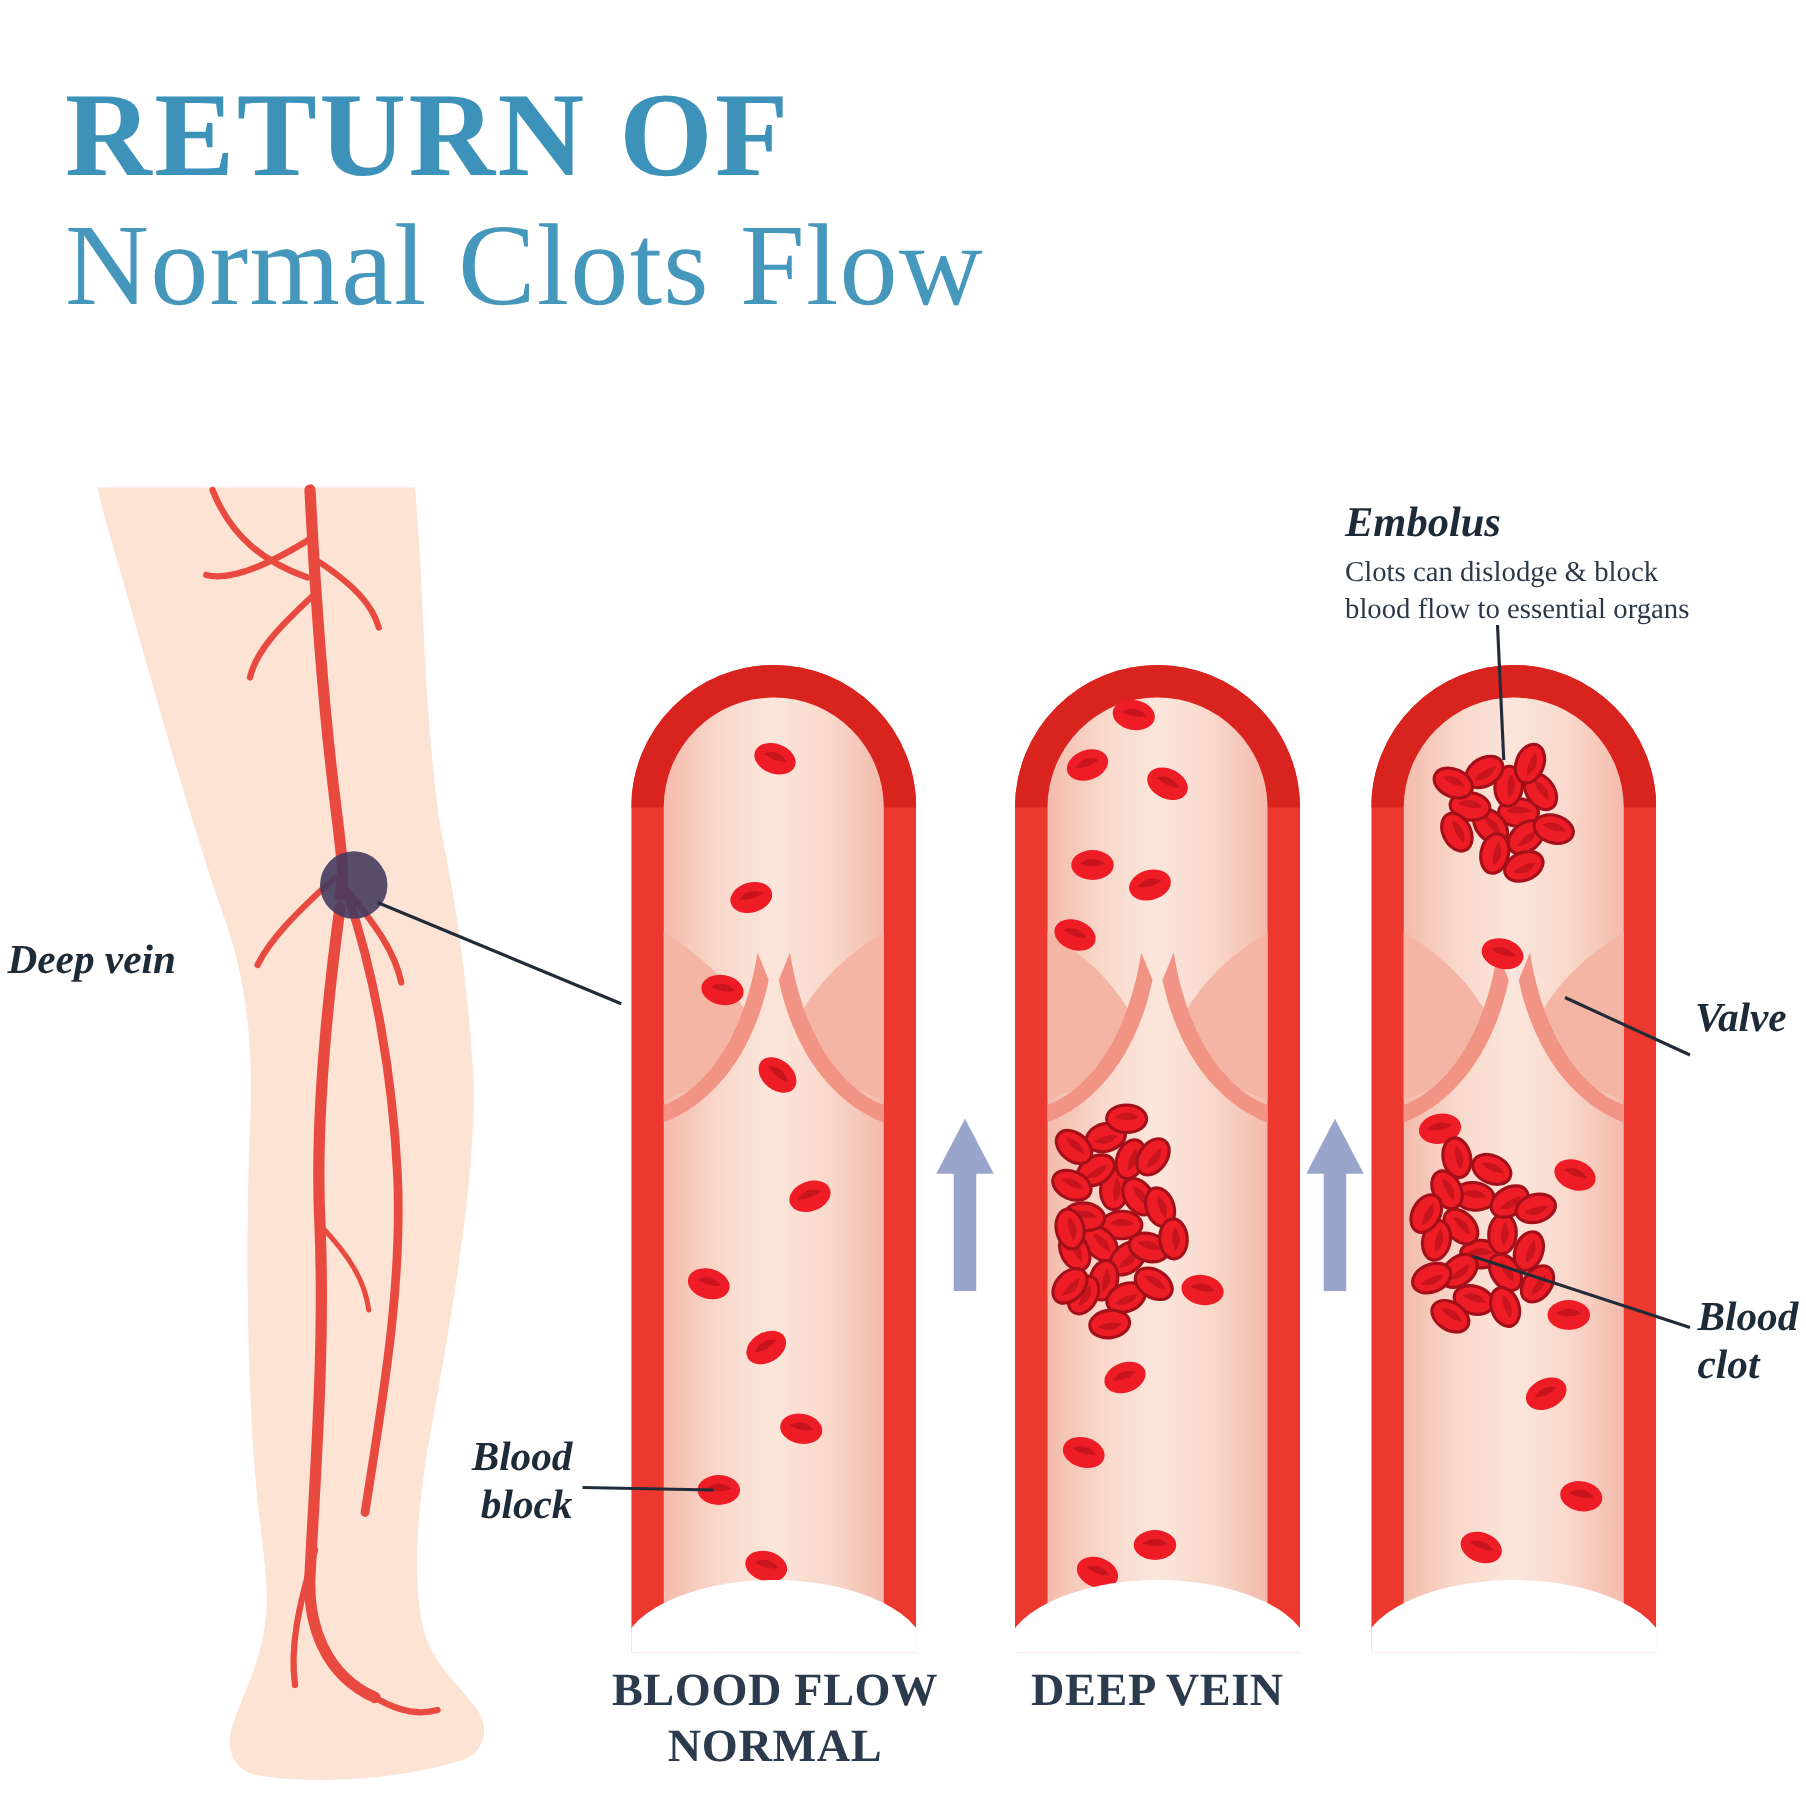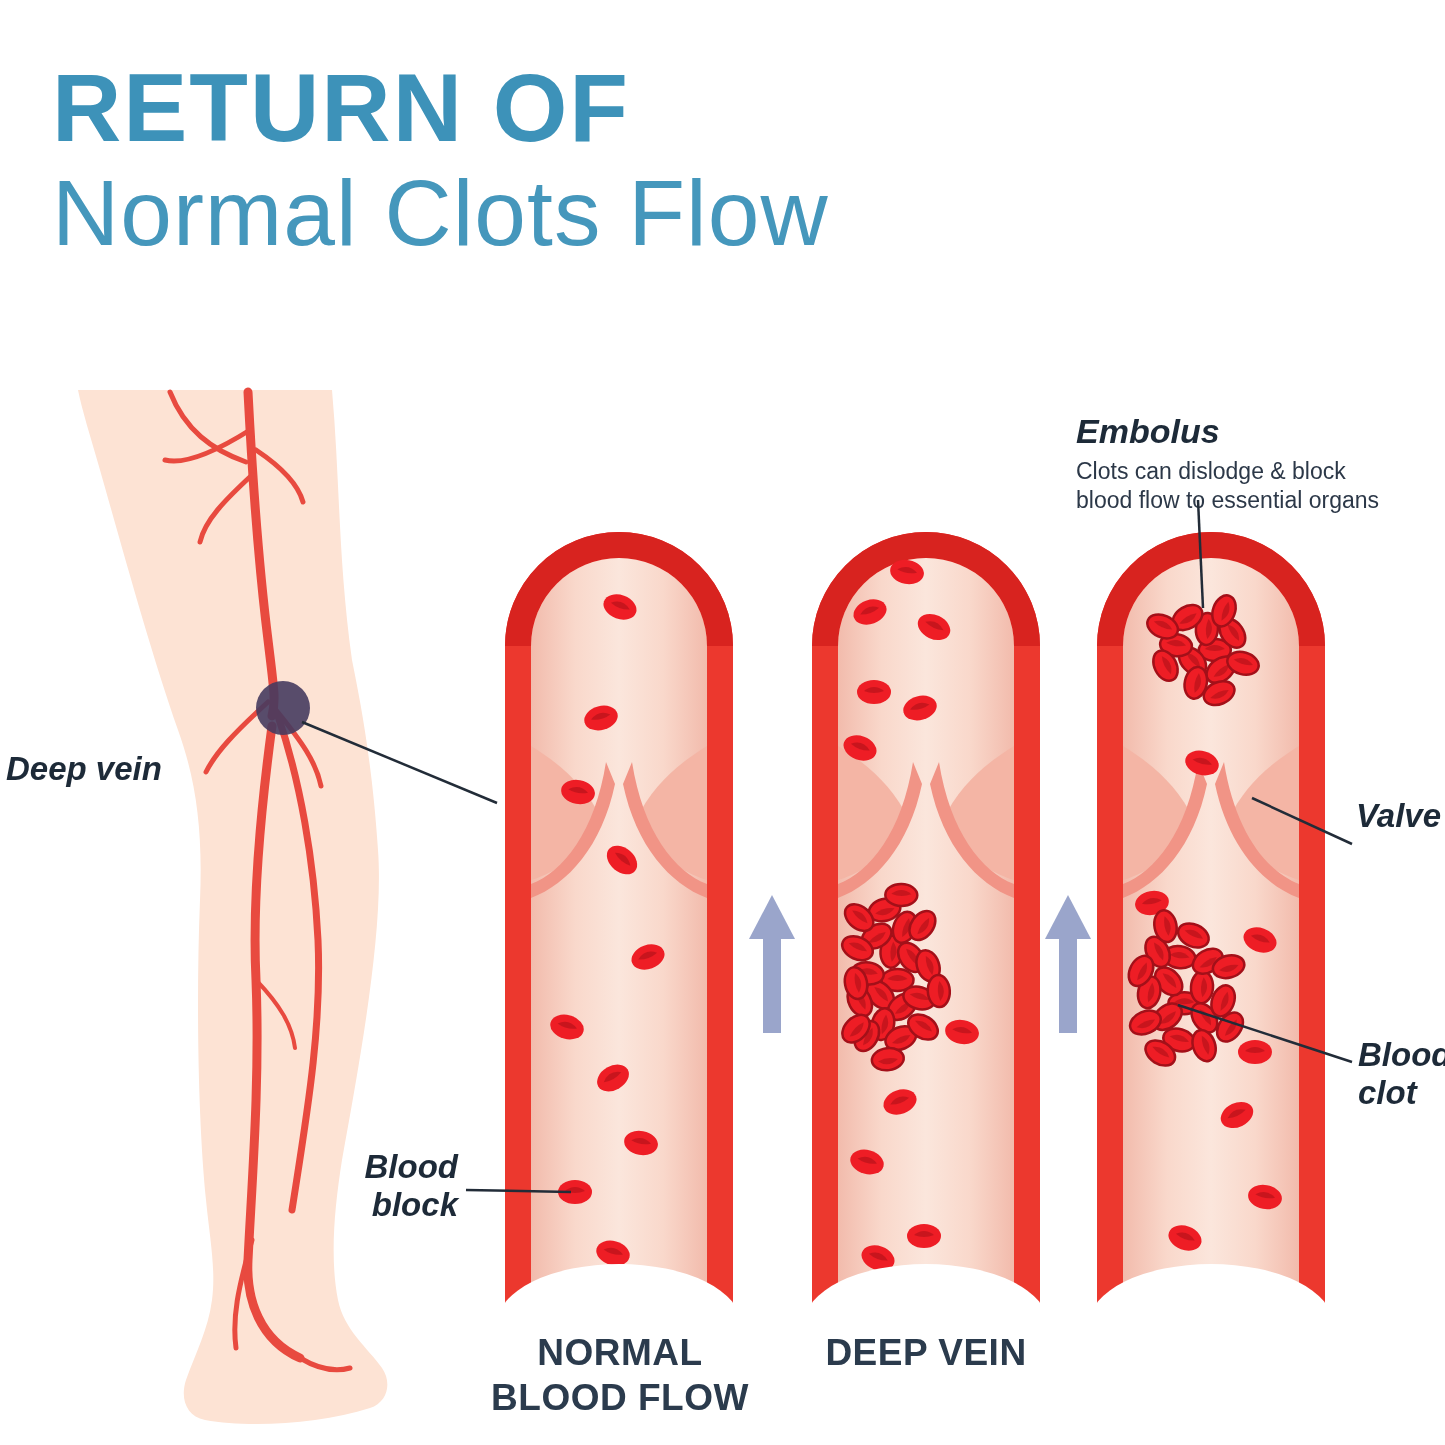--- a/index.html
+++ b/index.html
@@ -1,38 +1,38 @@
 <!DOCTYPE html>
 <html><head>
 <meta charset="utf-8">
 <style>
   html,body{margin:0;padding:0;background:#ffffff;}
   #canvas{position:relative;width:1445px;height:1445px;background:#ffffff;overflow:hidden;
-          font-family:Liberation Sans, sans-serif;}
+          font-family:Liberation Serif, serif;}
   .abs{position:absolute;}
   svg{display:block;}
 
   
   #title-block{left:52px;top:58px;}
   #title-line1{font-size:96px;font-weight:800;color:#3d92b9;letter-spacing:2px;line-height:1.05;}
   #title-line2{font-size:93px;font-weight:400;color:#4597bc;letter-spacing:1px;line-height:1.08;margin-top:4px;}
 
   
   .caption{width:340px;text-align:center;font-size:37px;font-weight:700;color:#2b3b4d;
            line-height:1.22;letter-spacing:0.5px;}
   #caption-normal{left:450px;top:1330px;}
   #caption-dvt{left:756px;top:1330px;}
 
   
   .side-label{font-style:italic;font-weight:700;color:#1d2a38;font-size:33px;line-height:1.15;}
   #deep-vein-label{left:6px;top:750px;}
   #blood-flow-label{left:318px;top:1148px;width:140px;text-align:right;}
   #valve-label{left:1356px;top:797px;}
   #blood-clot-label{left:1358px;top:1036px;}
-  #embolus-block{left:1076px;top:412px;width:365px;}
+  #embolus-block{left:1076px;top:400px;width:365px;}
   #embolus-title{font-size:34px;font-weight:700;font-style:italic;color:#1d2a38;margin-bottom:6px;}
   .embolus-desc{font-size:23px;color:#2c3848;line-height:1.24;}
 
   .flow-arrow{width:46px;height:138px;}
   #overlay{left:0;top:0;pointer-events:none;}
 </style>
 </head>
 <body>
 
 <div id="canvas">
@@ -472,22 +472,22 @@
   <svg class="abs flow-arrow" style="left:749px;top:895px" viewBox="0 0 46 138">
     <polygon points="0,44 23,0 46,44" fill="#9aa5cb"></polygon>
     <rect x="14" y="42" width="18" height="96" fill="#9aa5cb"></rect>
   </svg>
   <svg class="abs flow-arrow" style="left:1045px;top:895px" viewBox="0 0 46 138">
     <polygon points="0,44 23,0 46,44" fill="#9aa5cb"></polygon>
     <rect x="14" y="42" width="18" height="96" fill="#9aa5cb"></rect>
   </svg>
 
   <div class="abs caption" id="caption-normal">
+    <div>BLOOD FLOW</div>
     <div>NORMAL</div>
-    <div>BLOOD FLOW</div>
   </div>
   <div class="abs caption" id="caption-dvt">
     <div>DEEP VEIN</div>
   </div>
 
   <div class="abs side-label" id="deep-vein-label">Deep vein</div>
 
   <div class="abs side-label" id="blood-flow-label">
     <div>Blood</div>
     <div>block</div>

